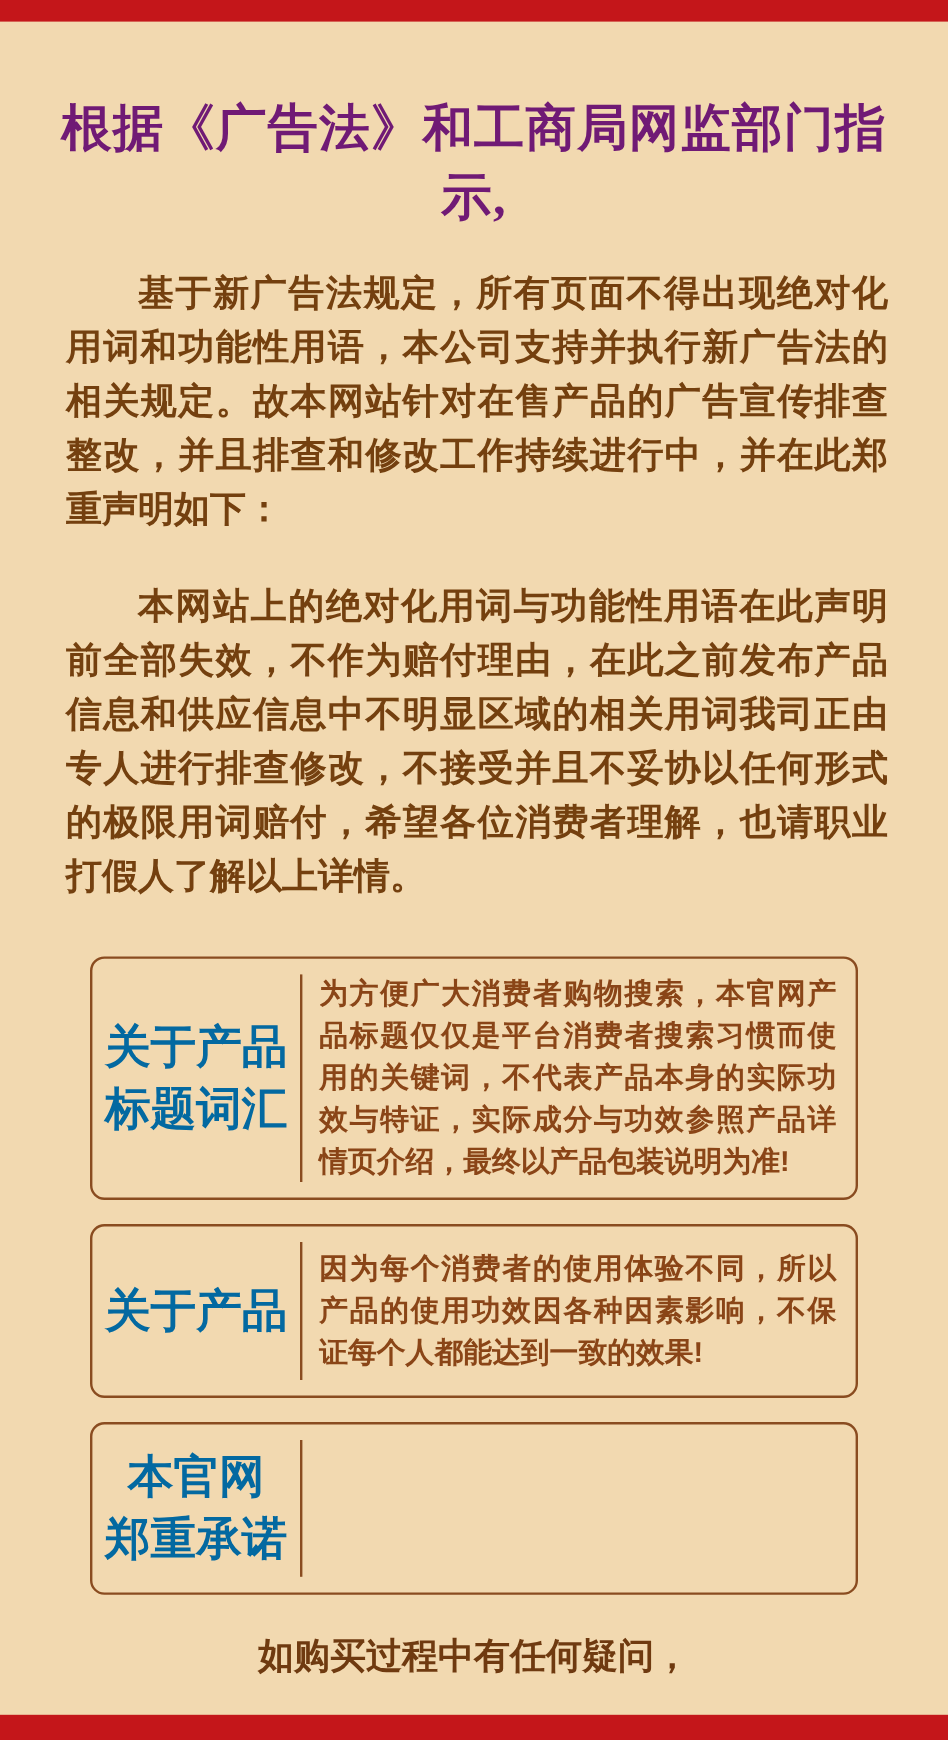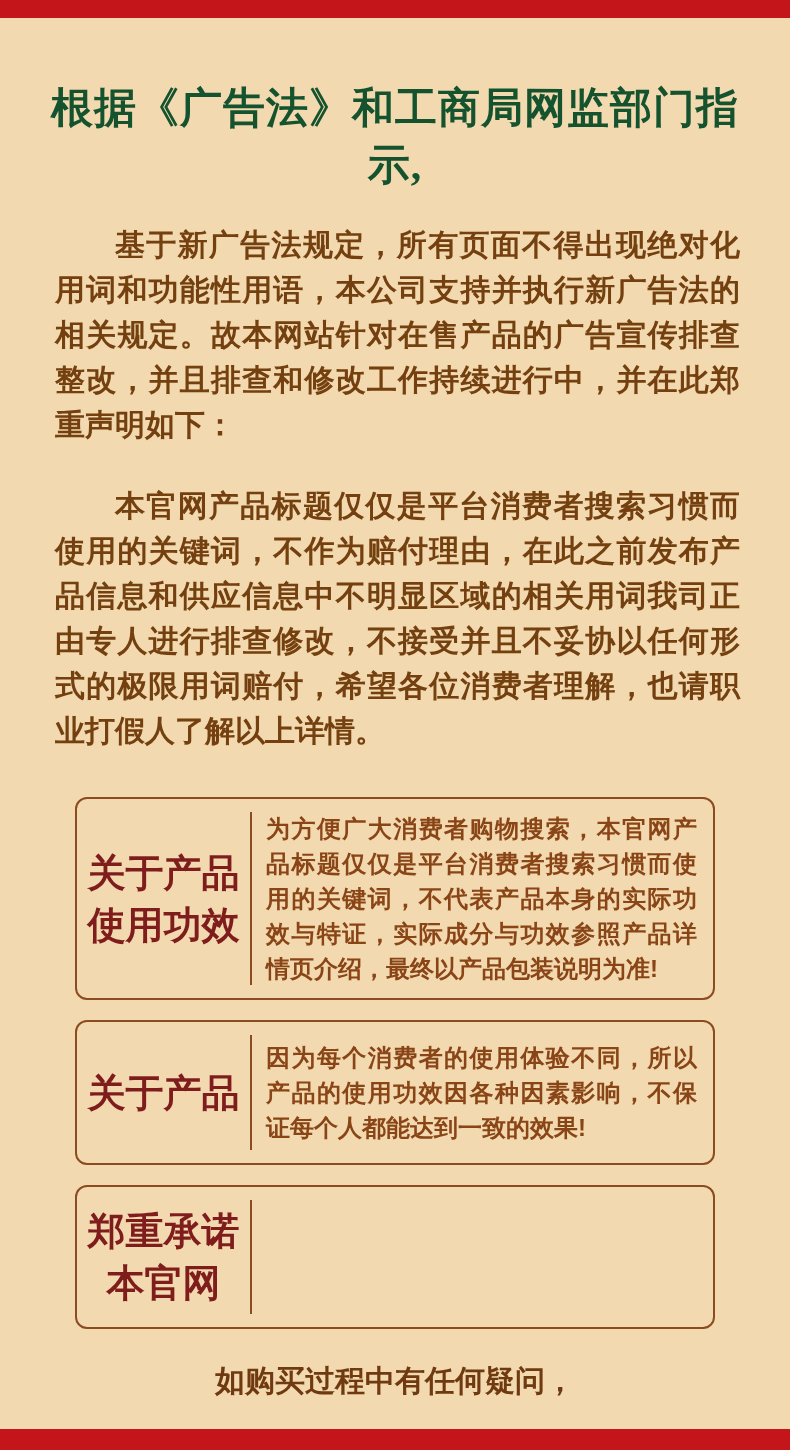--- a/index.html
+++ b/index.html
@@ -12,21 +12,21 @@
   }
   .bar{width:100%;background:#c4161a;}
   .bar-top{height:18px;}
   .bar-bottom{position:absolute;left:0;bottom:0;height:21px;}
   .heading{
     margin:62px 30px 0;
     text-align:center;
     font-size:42px;
     font-weight:bold;
     line-height:57px;
-    color:#14532d;
+    color:#701a75;
     letter-spacing:1px;
   }
   .para{
     margin:28px 50px 0 55px;
     text-align:justify;
     text-indent:2em;
     font-size:30px;
     font-weight:600;
     line-height:45px;
     color:#74400f;
@@ -49,21 +49,21 @@
     width:173px;
     flex:0 0 173px;
     display:flex;
     flex-direction:column;
     justify-content:center;
     align-items:center;
     text-align:center;
     font-size:38px;
     font-weight:bold;
     line-height:52px;
-    color:#7f1d1d;
+    color:#0369a1;
   }
   .box-divider{
     width:2px;
     background:#8a4c20;
     margin:13px 0;
   }
   .box-text{
     flex:1;
     display:flex;
     align-items:center;
@@ -91,49 +91,49 @@
 <div class="page">
 
   <div class="bar bar-top"></div>
 
   <div class="heading">
     <div>根据《广告法》和工商局网监部门指示,</div>
   </div>
 
   <p class="para">基于新广告法规定，所有页面不得出现绝对化用词和功能性用语，本公司支持并执行新广告法的相关规定。故本网站针对在售产品的广告宣传排查整改，并且排查和修改工作持续进行中，并在此郑重声明如下：</p>
 
-  <p class="para second">本官网产品标题仅仅是平台消费者搜索习惯而使用的关键词，不作为赔付理由，在此之前发布产品信息和供应信息中不明显区域的相关用词我司正由专人进行排查修改，不接受并且不妥协以任何形式的极限用词赔付，希望各位消费者理解，也请职业打假人了解以上详情。</p>
+  <p class="para second">本网站上的绝对化用词与功能性用语在此声明前全部失效，不作为赔付理由，在此之前发布产品信息和供应信息中不明显区域的相关用词我司正由专人进行排查修改，不接受并且不妥协以任何形式的极限用词赔付，希望各位消费者理解，也请职业打假人了解以上详情。</p>
 
   <div class="boxes">
 
     <div class="notice-box box1">
       <div class="box-label">
         <span>关于产品</span>
-        <span>使用功效</span>
+        <span>标题词汇</span>
       </div>
       <div class="box-divider"></div>
       <div class="box-text">
         <span>为方便广大消费者购物搜索，本官网产品标题仅仅是平台消费者搜索习惯而使用的关键词，不代表产品本身的实际功效与特证，实际成分与功效参照产品详情页介绍，最终以产品包装说明为准!</span>
       </div>
     </div>
 
     <div class="notice-box box2">
       <div class="box-label">
         <span>关于产品</span>
       </div>
       <div class="box-divider"></div>
       <div class="box-text">
         <span>因为每个消费者的使用体验不同，所以产品的使用功效因各种因素影响，不保证每个人都能达到一致的效果!</span>
       </div>
     </div>
 
     <div class="notice-box box3">
       <div class="box-label">
+        <span>本官网</span>
         <span>郑重承诺</span>
-        <span>本官网</span>
       </div>
       <div class="box-divider"></div>
     </div>
 
   </div>
 
   <div class="footer">
     <div>如购买过程中有任何疑问，</div>
 
   </div>

